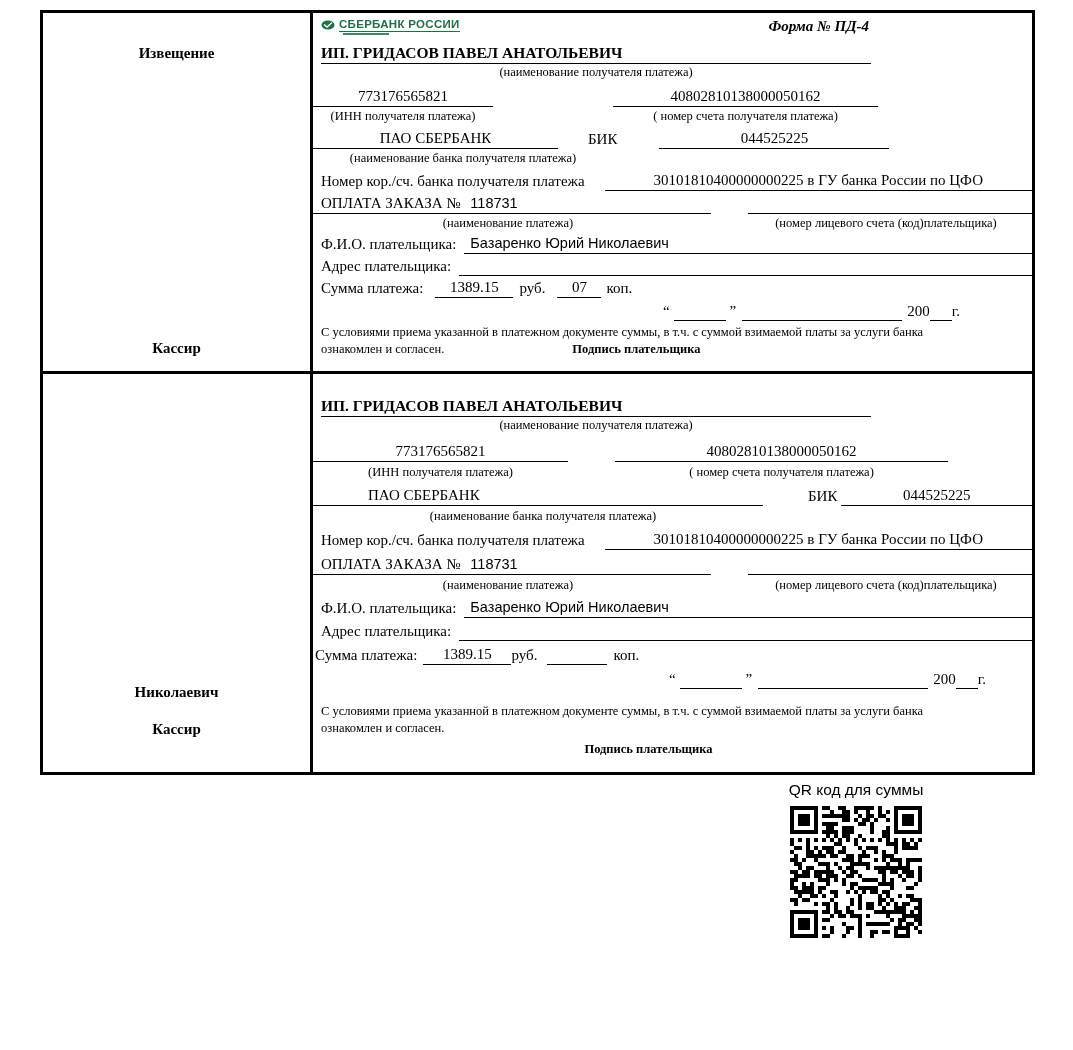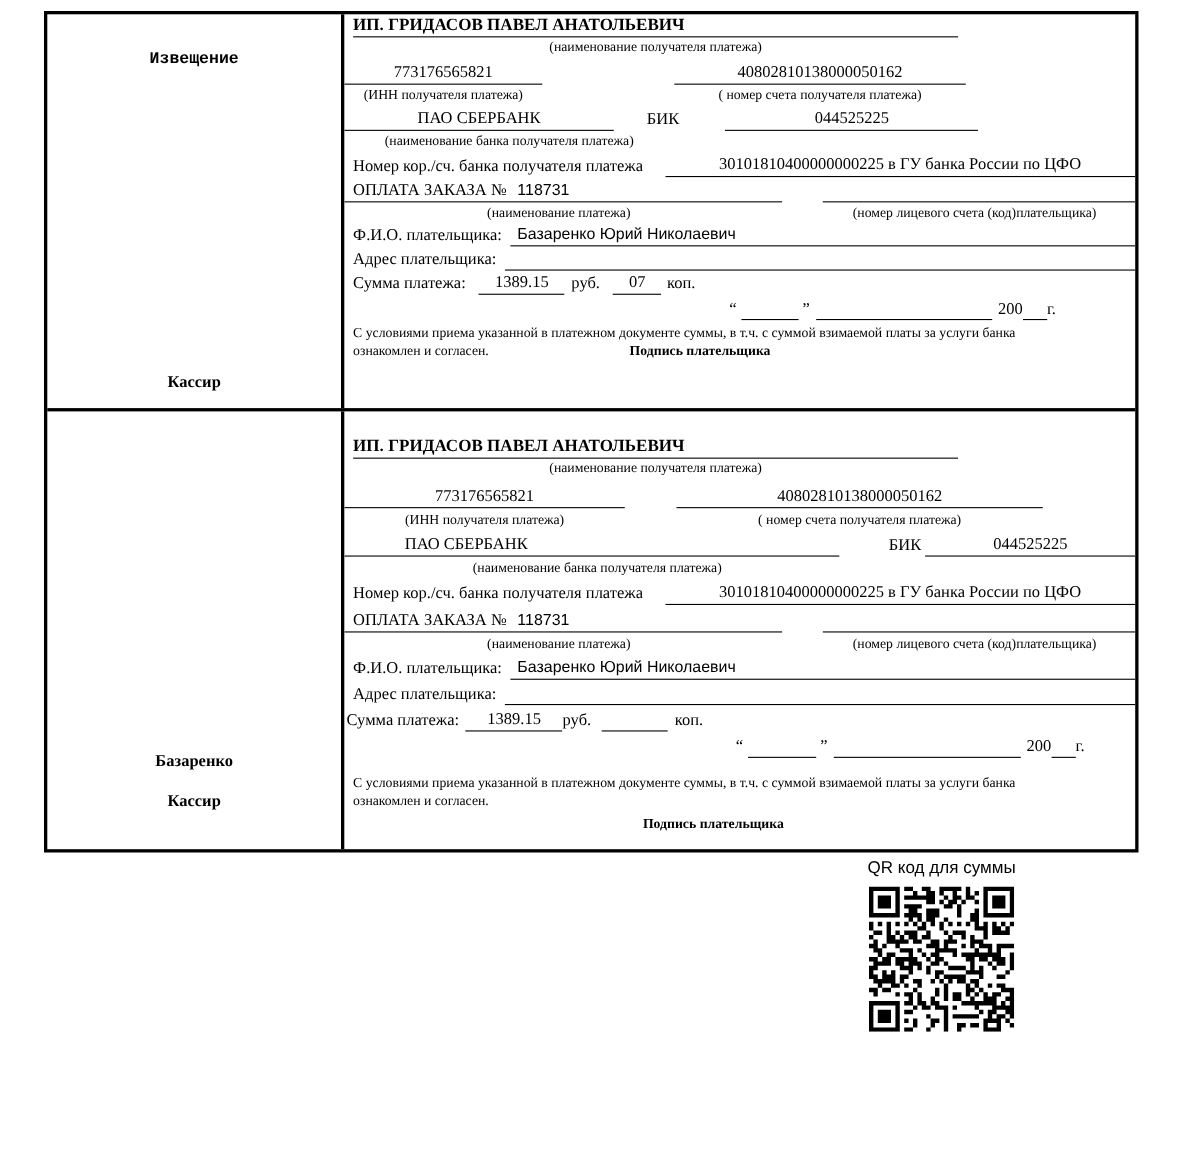--- a/index.html
+++ b/index.html
@@ -3,21 +3,21 @@
 <meta charset="utf-8">
 <style>
   html,body{margin:0;padding:0;background:#fff;}
   body{width:1073px;height:1050px;position:relative;color:#000;
        font-family:"Liberation Serif", serif;font-size:15px;}
   .pd4{position:absolute;left:40px;top:10px;width:989px;border:3px solid #000;background:#fff;}
   .sec{display:flex;}
   .sec1{height:358px;border-bottom:3px solid #000;}
   .sec2{height:398px;}
   .stub{width:267px;flex:none;border-right:3px solid #000;display:flex;flex-direction:column;align-items:center;}
-  .stub .notice{margin-top:32px;font-family:Liberation Mono, monospace;font-weight:bold;font-size:15px;}
+  .stub .notice{margin-top:32px;font-family:Liberation Serif, serif;font-weight:bold;font-size:15px;}
   .stub .cashier1{margin-top:auto;margin-bottom:14px;font-weight:bold;font-size:15px;}
   .stub .receipt{margin-top:auto;font-weight:bold;font-size:15px;}
   .stub .cashier2{margin-top:20px;margin-bottom:34px;font-weight:bold;font-size:15px;}
   .main{flex:1;position:relative;overflow:hidden;line-height:19px;}
   .r{display:flex;align-items:flex-end;}
   .u{border-bottom:1px solid #000;}
   .c{text-align:center;}
   .cap{font-size:12.5px;line-height:16px;text-align:center;}
   .b{font-weight:bold;}
   .sans{font-family:"Liberation Sans",sans-serif;font-size:14.5px;}
@@ -41,20 +41,33 @@
 
 <div class="pd4">
 
   <div class="sec sec1">
     <div class="stub">
       <div class="notice">Извещение</div>
       <div class="cashier1">Кассир</div>
     </div>
     <div class="main">
 
+      <div class="hdr">
+        <div class="brand-wrap">
+          <div class="brand">
+            <svg width="14" height="10" viewBox="0 0 14 10">
+              <ellipse cx="7" cy="5" rx="6.5" ry="4.5" fill="#1e7145"></ellipse>
+              <path d="M3 4.5 L6 7 L11 2.5" stroke="#fff" stroke-width="1.4" fill="none"></path>
+            </svg>
+            <span class="txt">СБЕРБАНК РОССИИ</span>
+          </div>
+          <div class="brand-sub"></div>
+        </div>
+        <div class="formno">Форма № ПД-4</div>
+      </div>
 
       <div class="title">ИП. ГРИДАСОВ ПАВЕЛ АНАТОЛЬЕВИЧ</div>
       <div class="cap" style="width:550px;margin-left:8px;">(наименование получателя платежа)</div>
 
       <div class="r" style="margin-top:7px;">
         <div class="u c" style="width:180px;">773176565821</div>
         <div class="u c" style="width:265px;margin-left:120px;">40802810138000050162</div>
       </div>
       <div class="r" style="margin-top:1px;">
         <div class="cap" style="width:180px;">(ИНН получателя платежа)</div>
@@ -118,21 +131,21 @@
           <span>ознакомлен и согласен.</span>
           <span class="b" style="margin-left:128px;">Подпись плательщика</span>
         </div>
       </div>
 
     </div>
   </div>
 
   <div class="sec sec2">
     <div class="stub">
-      <div class="receipt">Базаренко</div>
+      <div class="receipt">Николаевич</div>
       <div class="cashier2">Кассир</div>
     </div>
     <div class="main" style="padding-top:22px;">
 
       <div class="title">ИП. ГРИДАСОВ ПАВЕЛ АНАТОЛЬЕВИЧ</div>
       <div class="cap" style="width:550px;margin-left:8px;">(наименование получателя платежа)</div>
 
       <div class="r" style="margin-top:9px;">
         <div class="u c" style="width:255px;">773176565821</div>
         <div class="u c" style="width:333px;margin-left:47px;">40802810138000050162</div>

